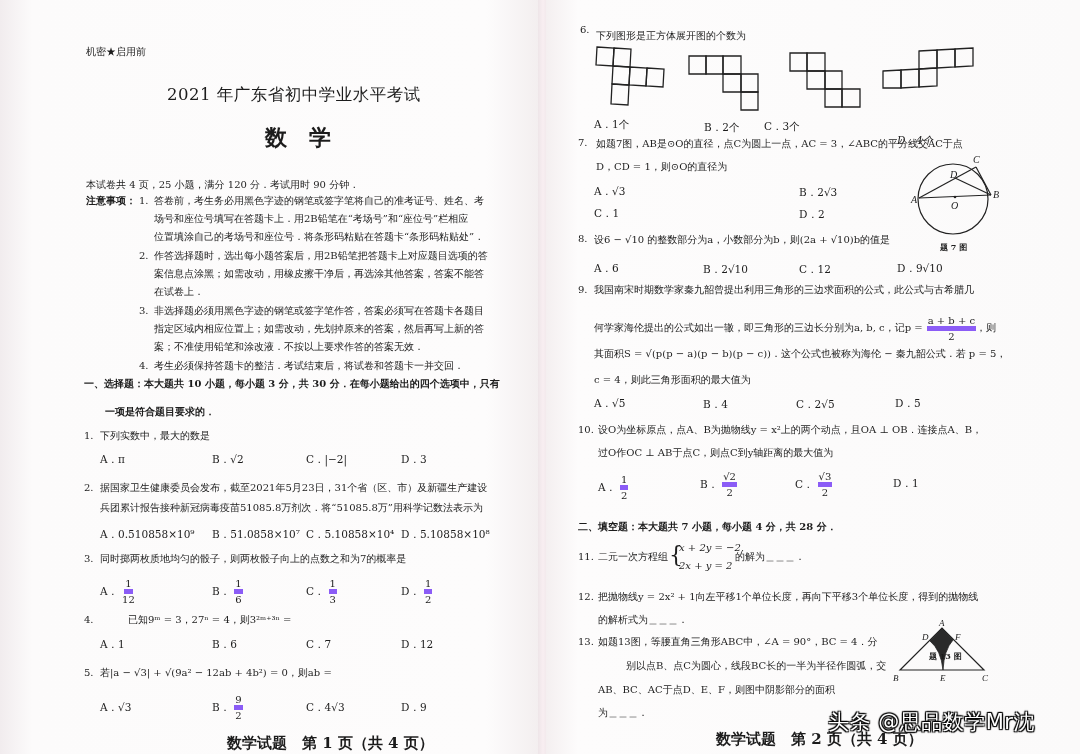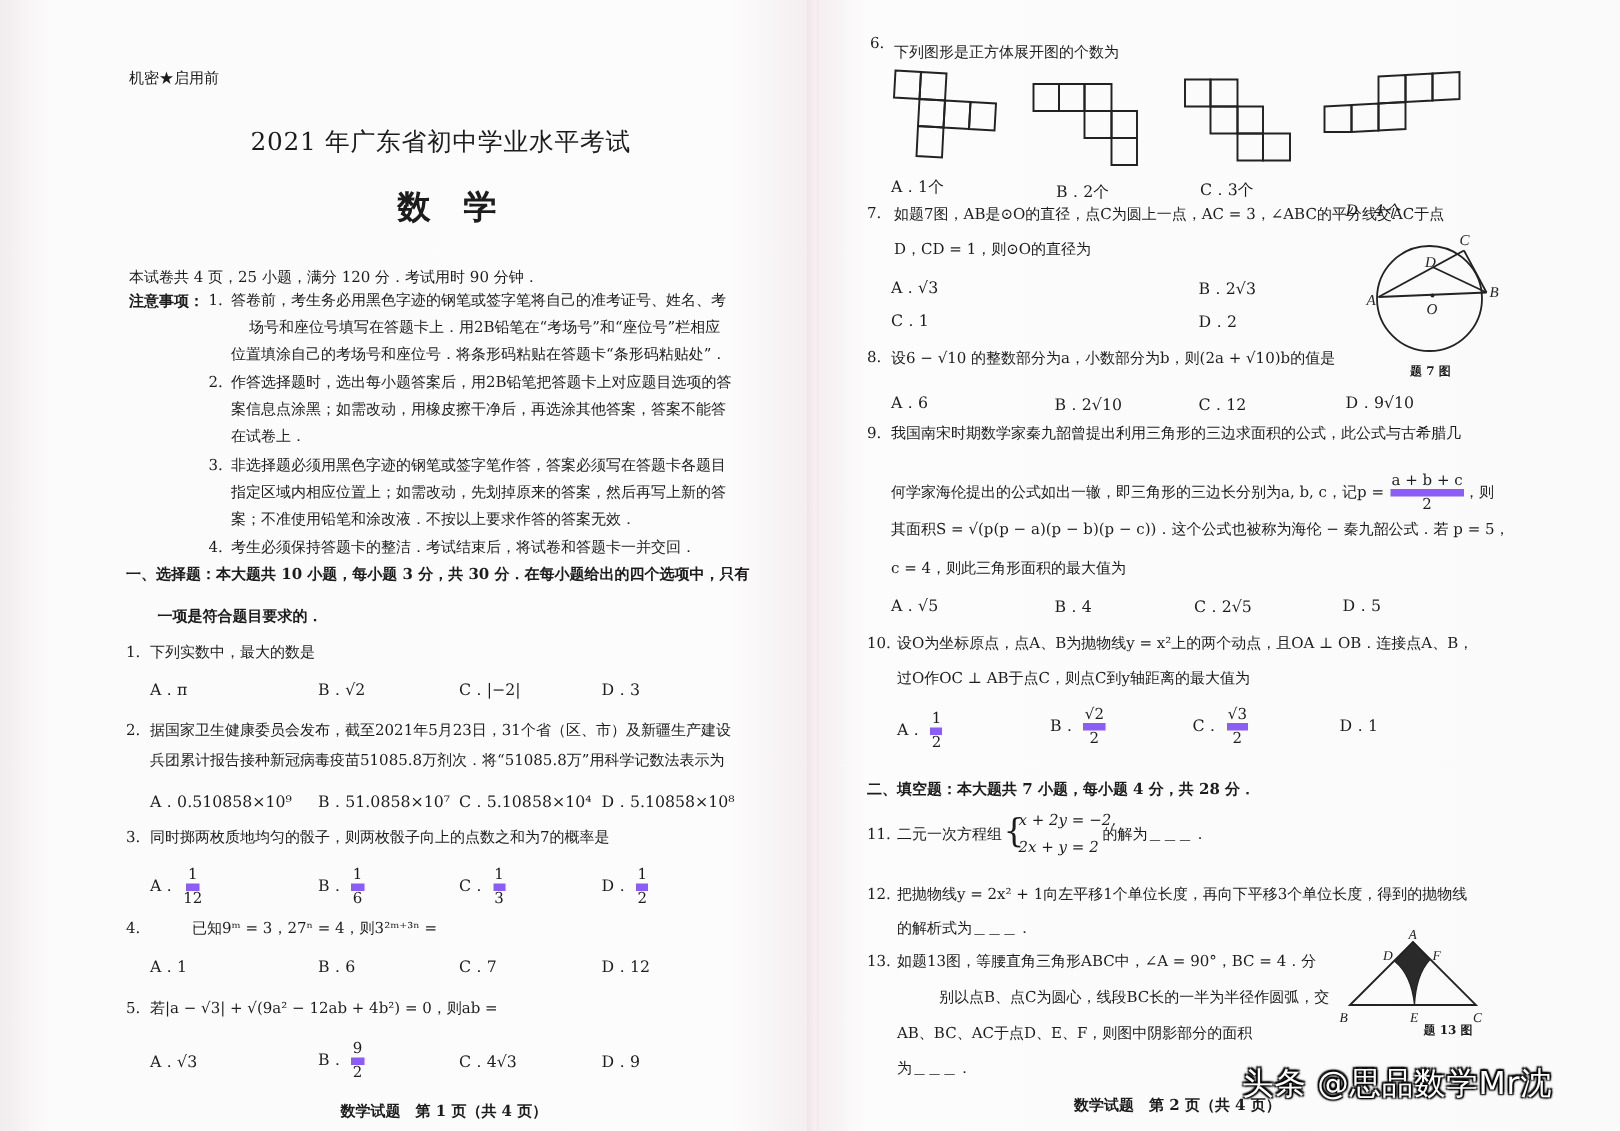--- a/index.html
+++ b/index.html
@@ -33,42 +33,42 @@
 
     .section { font-size: 10px; font-weight: bold; }
 
     .q { position: absolute; font-size: 10px; line-height: 14px; white-space: nowrap; }
     .watermark {
       position: absolute; left: 828px; top: 708px;
       font-family: "DejaVu Sans", "Liberation Sans", sans-serif;
       font-size: 21px; color: #ffffff; letter-spacing: 0.5px;
       text-shadow: 0 0 2px #000, 1px 1px 1px #000, -1px -1px 1px #000, 1px -1px 1px #000, -1px 1px 1px #000;
     }
-    .footer { font-size: 10px; font-weight: bold; }
+    .footer { font-size: 15px; font-weight: bold; }
     .caption { font-size: 8px; font-weight: bold; }
     svg { position: absolute; overflow: visible; }
   </style>
 </head>
 <body>
 
 <div class="spread">
   <div class="page page-left"></div>
   <div class="gutter"></div>
   <div class="page page-right"></div>
 
   <div class="abs confidential">机密★启用前</div>
   <div class="abs exam-title">2021 年广东省初中学业水平考试</div>
   <div class="abs subject">数学</div>
 
   <div class="abs intro">本试卷共 4 页，25 小题，满分 120 分．考试用时 90 分钟．</div>
   <div class="abs notice-label">注意事项：</div>
 
   <div class="q" style="left:139px;top:194px;">1.</div>
   <div class="q" style="left:154px;top:194px;">答卷前，考生务必用黑色字迹的钢笔或签字笔将自己的准考证号、姓名、考</div>
-  <div class="q" style="left:166px;top:212px;">场号和座位号填写在答题卡上．用2B铅笔在“考场号”和“座位号”栏相应</div>
+  <div class="q" style="left:154px;top:212px;">场号和座位号填写在答题卡上．用2B铅笔在“考场号”和“座位号”栏相应</div>
   <div class="q" style="left:154px;top:230px;">位置填涂自己的考场号和座位号．将条形码粘贴在答题卡“条形码粘贴处”．</div>
 
   <div class="q" style="left:139px;top:249px;">2.</div>
   <div class="q" style="left:154px;top:249px;">作答选择题时，选出每小题答案后，用2B铅笔把答题卡上对应题目选项的答</div>
   <div class="q" style="left:154px;top:267px;">案信息点涂黑；如需改动，用橡皮擦干净后，再选涂其他答案，答案不能答</div>
   <div class="q" style="left:154px;top:285px;">在试卷上．</div>
 
   <div class="q" style="left:139px;top:304px;">3.</div>
   <div class="q" style="left:154px;top:304px;">非选择题必须用黑色字迹的钢笔或签字笔作答，答案必须写在答题卡各题目</div>
   <div class="q" style="left:154px;top:322px;">指定区域内相应位置上；如需改动，先划掉原来的答案，然后再写上新的答</div>
@@ -167,21 +167,21 @@
       <polygon points="901,70 919,69 919,87 901,88"></polygon>
       <polygon points="919,69 937,68 937,86 919,87"></polygon>
       <polygon points="919,51 937,50 937,68 919,69"></polygon>
       <polygon points="937,50 955,49 955,67 937,68"></polygon>
       <polygon points="955,49 973,48 973,66 955,67"></polygon>
     </g>
   </svg>
 
   <div class="opt" style="left:594px;top:118px;">A．1个</div>
   <div class="opt" style="left:704px;top:121px;">B．2个</div>
-  <div class="opt" style="left:800px;top:120px;">C．3个</div>
+  <div class="opt" style="left:764px;top:120px;">C．3个</div>
   <div class="opt" style="left:897px;top:134px;font-style:italic;">D．4个</div>
 
   <div class="q" style="left:578px;top:136px;">7.</div>
   <div class="q" style="left:596px;top:137px;">如题7图，AB是⊙O的直径，点C为圆上一点，AC = 3，∠ABC的平分线交AC于点</div>
   <div class="q" style="left:596px;top:160px;">D，CD = 1，则⊙O的直径为</div>
   <div class="opt" style="left:594px;top:185px;">A．√3</div>
   <div class="opt" style="left:799px;top:186px;">B．2√3</div>
   <div class="opt" style="left:594px;top:207px;">C．1</div>
   <div class="opt" style="left:799px;top:208px;">D．2</div>
 
@@ -267,18 +267,18 @@
     <path d="M930,641 L942,628 L953,640 Q944,650 943,670 Q941,650 930,641 Z" fill="#2a2a2a" stroke="#222" stroke-width="0.8"></path>
     <g font-size="9" font-style="italic" fill="#222" font-family="Liberation Serif, serif">
       <text x="939" y="626">A</text>
       <text x="893" y="681">B</text>
       <text x="982" y="681">C</text>
       <text x="922" y="640">D</text>
       <text x="940" y="681">E</text>
       <text x="955" y="640">F</text>
     </g>
   </svg>
-  <div class="abs caption" style="left:929px;top:681px;margin-left:20px;">题 13 图</div>
+  <div class="abs caption" style="left:929px;top:651px;">题 13 图</div>
 
   <div class="abs footer" style="left:716px;top:730px;">数学试题　第 2 页（共 4 页）</div>
 
   <div class="watermark">头条 @思品数学Mr沈</div>
 </div>
 
 </body></html>

